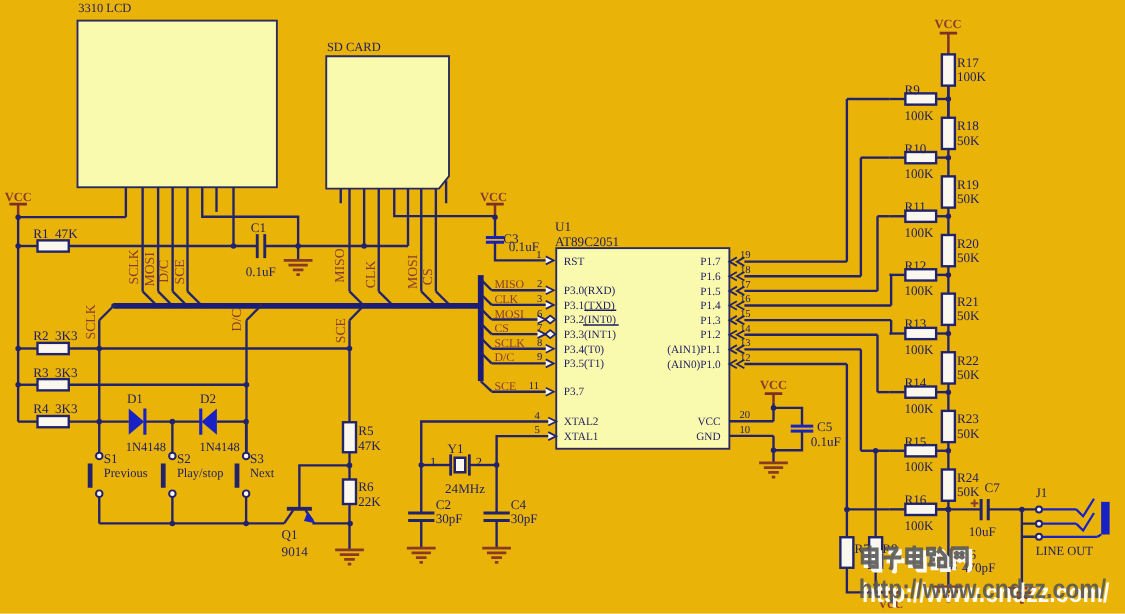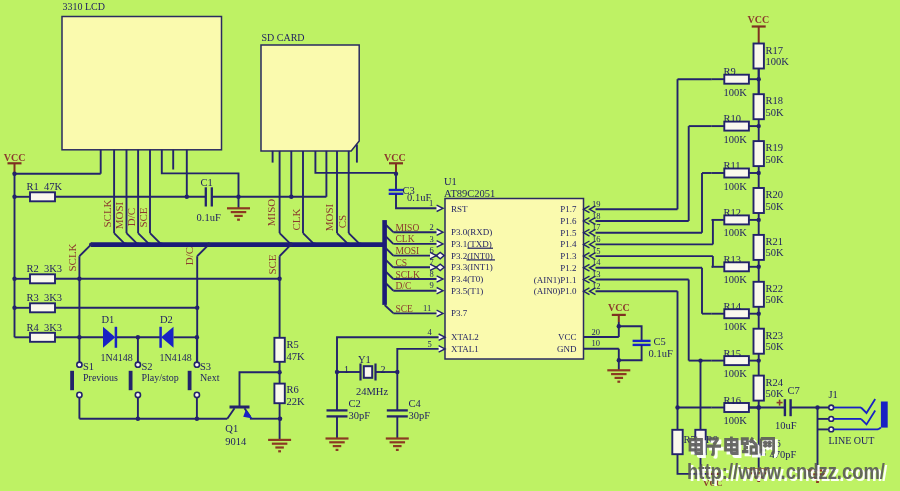--- a/index.html
+++ b/index.html
@@ -1,15 +1,15 @@
 <!DOCTYPE html>
 <html><head><meta charset="utf-8">
 <style>
 html,body{margin:0;padding:0;background:#FAF8EE;}
-#c{position:relative;width:900px;height:491px;background:#bef264;overflow:hidden;}
+#c{position:relative;width:900px;height:491px;background:#eab308;overflow:hidden;}
 </style></head>
 <body>
 <div id="c">
 <svg width="900" height="491" viewBox="0 0 900 491">
 <rect x="62" y="16.5" width="159.5" height="133.3" fill="#FAFAAE" stroke="#2A2A60" stroke-width="1.5"></rect>
 <path d="M261,45 H359.2 V140.9 L351.2,150.9 H261 Z" fill="#FAFAAE" stroke="#2A2A60" stroke-width="1.5"></path>
 <rect x="445" y="198.5" width="138.5" height="160.5" fill="#FAFAAE" stroke="#2A2A60" stroke-width="1.5"></rect>
 <text x="62.5" y="9.5" font-family="Liberation Serif, serif" font-size="10" fill="#1D1D62" text-anchor="start" font-weight="normal">3310 LCD</text>
 <text x="261.5" y="41" font-family="Liberation Serif, serif" font-size="10" fill="#1D1D62" text-anchor="start" font-weight="normal">SD CARD</text>
 <text x="444" y="185" font-family="Liberation Serif, serif" font-size="10.5" fill="#1D1D62" text-anchor="start" font-weight="normal">U1</text>

